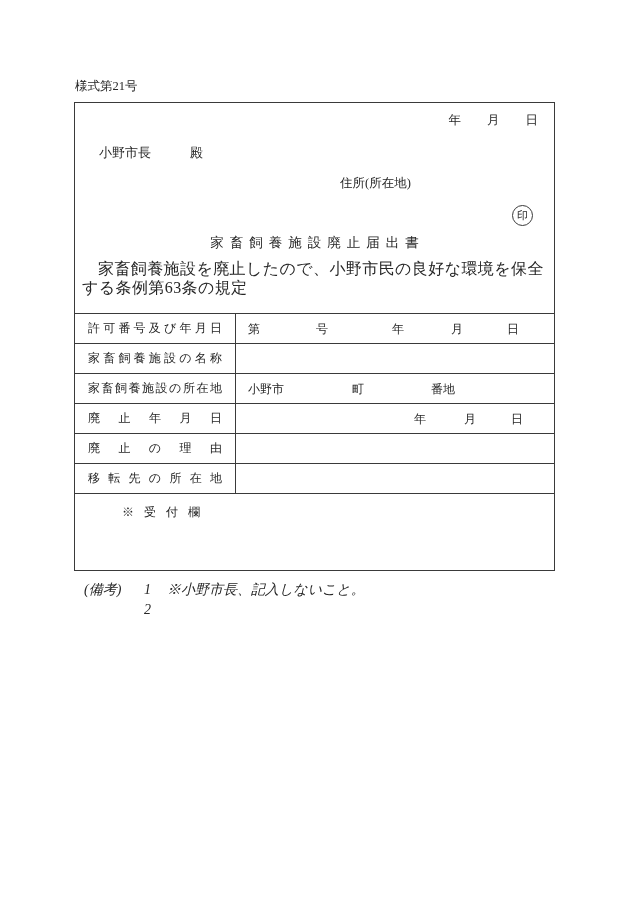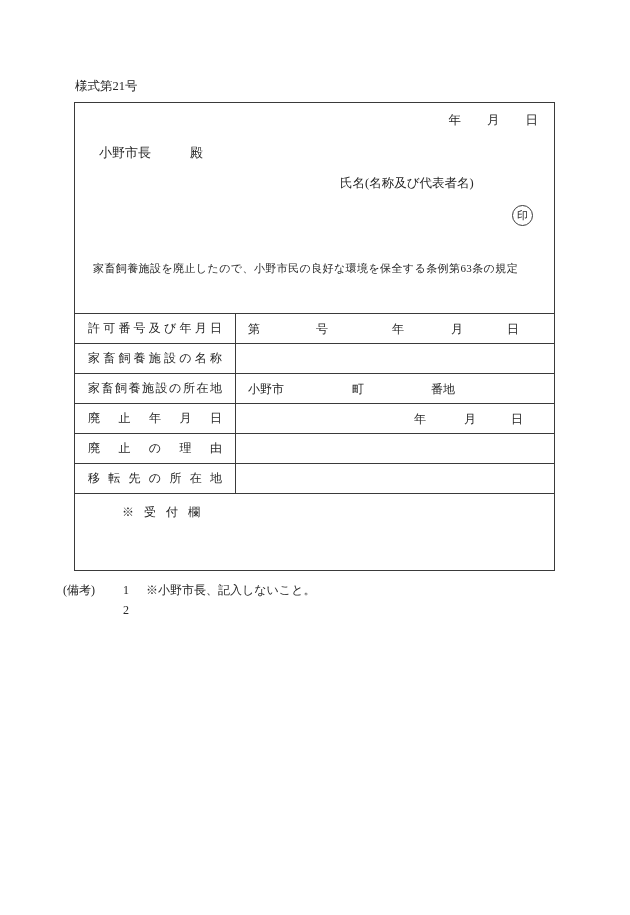--- a/index.html
+++ b/index.html
@@ -80,21 +80,21 @@
     font-size: 13.5px;
     letter-spacing: 6px;
     text-indent: 6px;
   }
   
   .form-body {
     position: absolute;
     left: 7px;
     right: 6px;
     top: 156px;
-    font-size: 11px;
+    font-size: 16px;
     line-height: 19px;
     letter-spacing: 0.4px;
   }
   .form-body .indent { text-indent: 1em; }
   
   .form-table {
     position: absolute;
     left: 0;
     right: 0;
     top: 210px;
@@ -147,25 +147,26 @@
     padding: 10px 13px;
   }
   .reception-label {
     letter-spacing: 10px;
     font-size: 12px;
     margin-left: 34px;
   }
   
   .notes {
     position: absolute;
-    left: 63px;
+    left: 84px;
     top: 580px;
     width: 490px;
-    font-size: 12px;
+    font-size: 14px;
     line-height: 20px;
+    font-style: italic;
   }
   .notes-heading {
     position: absolute;
     left: 0;
     top: 0;
   }
   .note-item {
     display: flex;
     margin-left: 60px;
   }
@@ -190,25 +191,26 @@
       <span>月</span>
       <span>日</span>
     </div>
 
     <div class="addressee-line">
       <span>小野市長</span>
       <span class="honorific">殿</span>
     </div>
 
     <div class="address-block">
-      <div>氏名(名称及び代表者名)</div>
+      <div>住所(所在地)</div>
     </div>
 
     <div class="seal-mark">印</div>
 
+    <div class="form-title">家畜飼養施設廃止届出書</div>
 
     <div class="form-body">
       <div class="indent">家畜飼養施設を廃止したので、小野市民の良好な環境を保全する条例第63条の規定</div>
     </div>
 
     <div class="form-table">
 
       <div class="trow row-permit">
         <div class="tlabel">
           <span class="char-justify">

